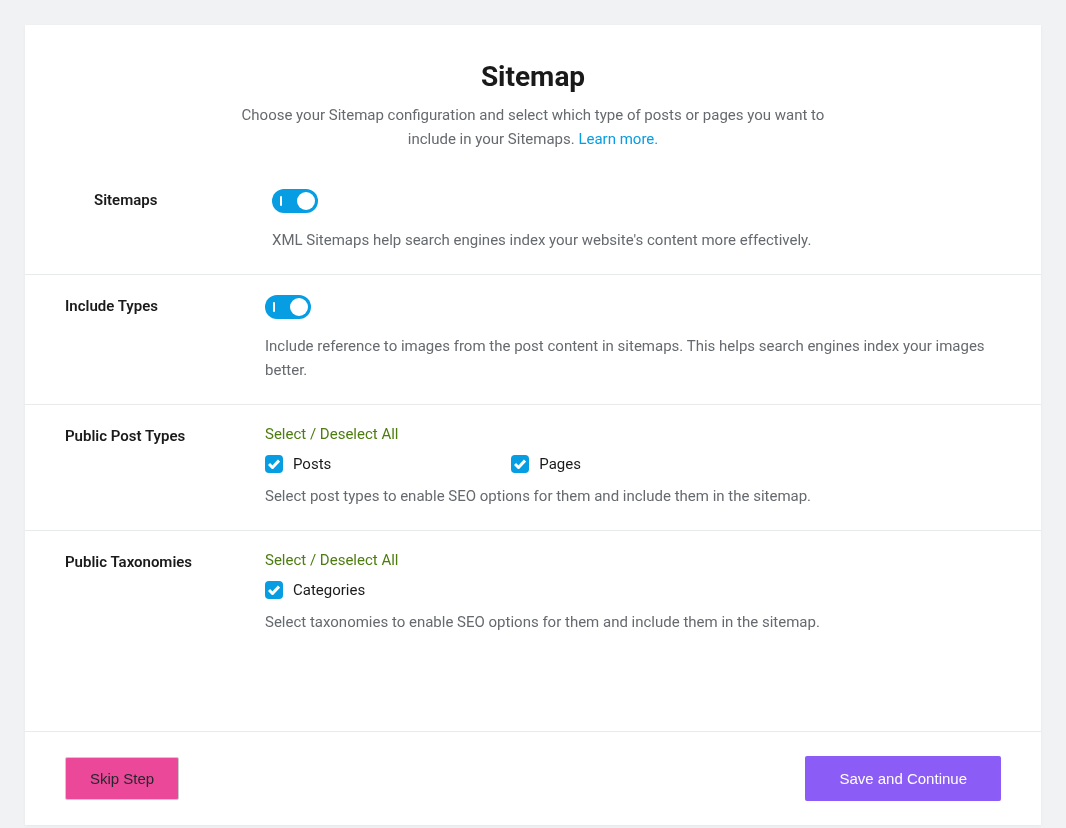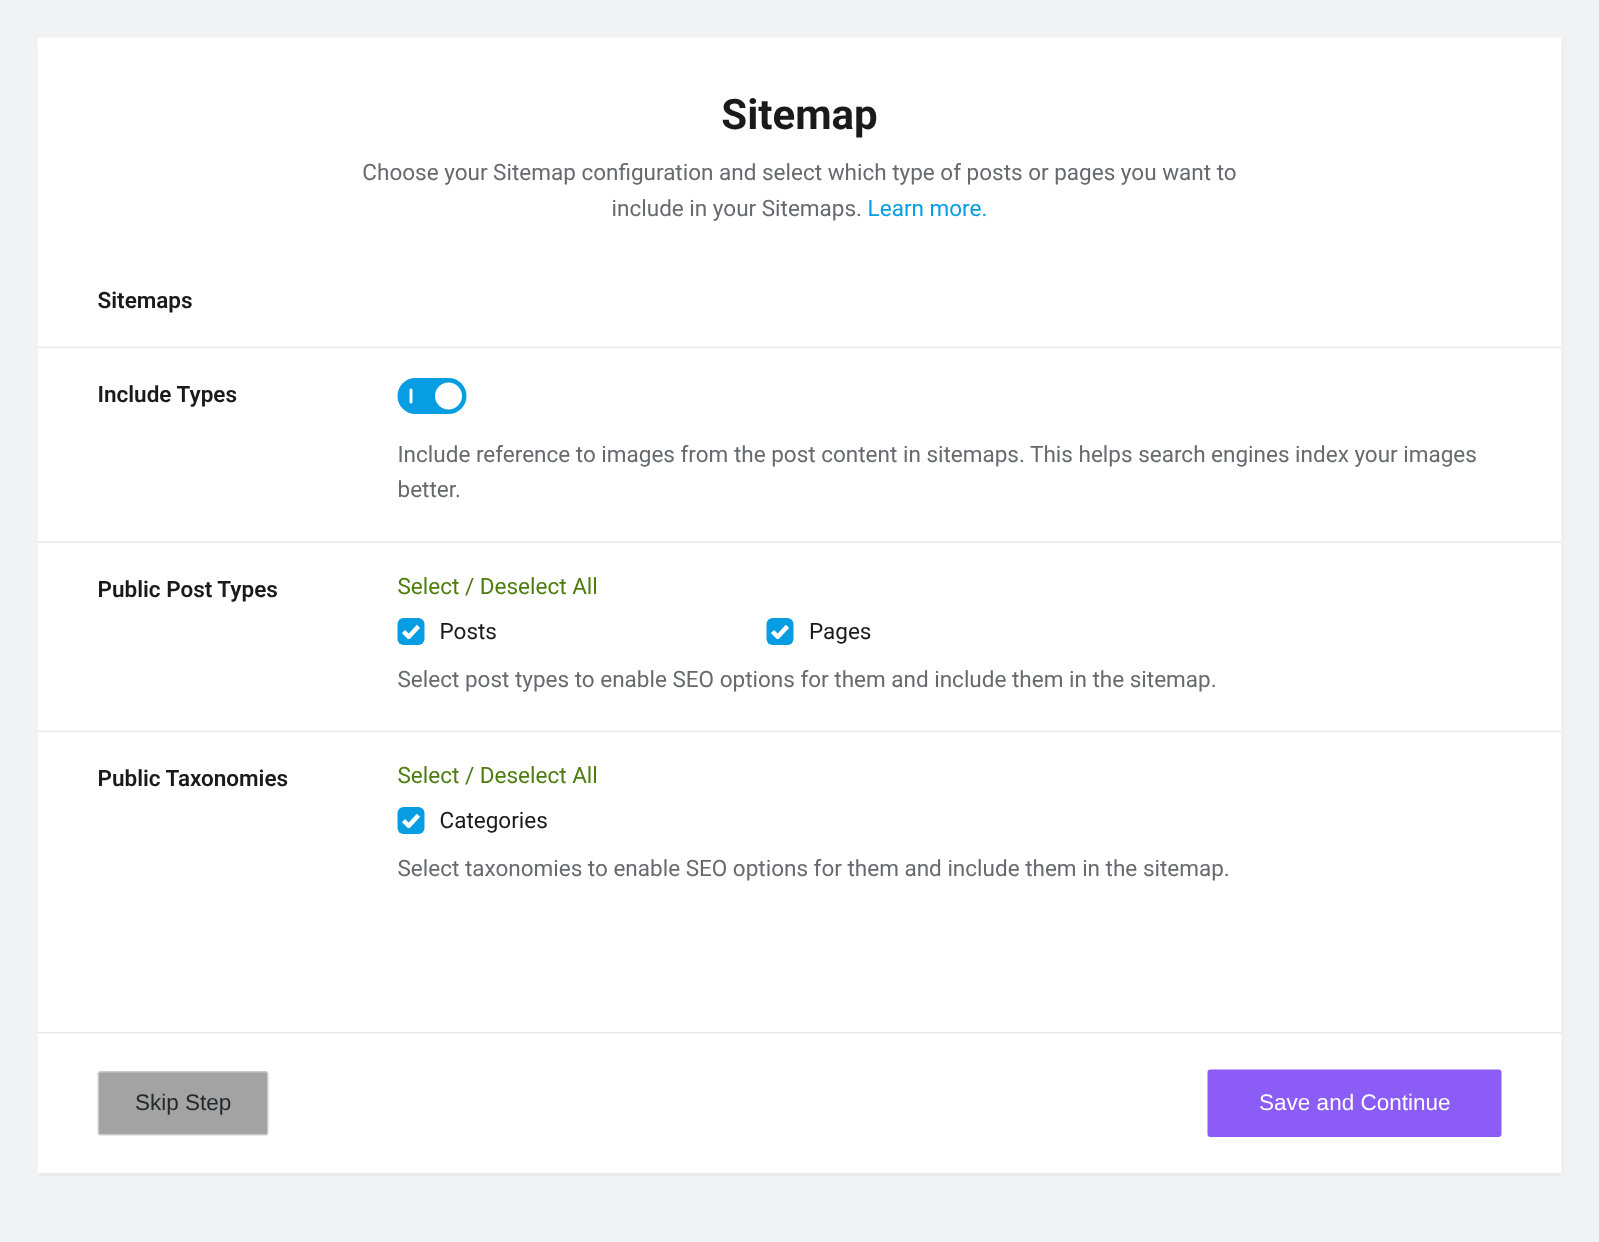--- a/index.html
+++ b/index.html
@@ -33,21 +33,21 @@
       margin: 0 auto;
       line-height: 1.6;
     }
     .link { color: #069de3; text-decoration: none; cursor: pointer; }
     .body { padding: 0 0 30px 0; }
     .row {
       display: flex;
       padding: 20px 40px 22px 40px;
       border-top: 1px solid #e9eaea;
     }
-    .row.first { border-top: none; padding-top: 10px; }
+    .row.first { border-top: none; padding-top: 10px; margin-left: 29px; }
     .label-col {
       width: 200px;
       flex-shrink: 0;
       font-weight: 600;
       color: #1a1a1a;
       font-size: 15px;
       padding-top: 2px;
     }
     .value-col { flex: 1; }
     .toggle {
@@ -89,21 +89,21 @@
     }
     .box svg { width: 12px; height: 10px; fill: none; stroke: #fff; stroke-width: 3; }
     .check-label { color: #1a1a1a; font-size: 15px; }
     .footer {
       display: flex; justify-content: space-between; align-items: center;
       padding: 24px 40px 24px 40px;
       border-top: 1px solid #e9eaea;
       margin-top: 45px;
     }
     .btn-skip {
-      border: 1px solid #c9ccce; background: #a3a3a3; color: #23282d;
+      border: 1px solid #c9ccce; background: #ec4899; color: #23282d;
       padding: 12px 24px; font-size: 15px; cursor: pointer; border-radius: 2px;
     }
     .btn-save {
       border: none; background: #8b5cf6; color: #fff;
       padding: 14px 34px; font-size: 15px; cursor: pointer; border-radius: 2px;
     }
   </style>
 </head>
 <body>
 
@@ -113,20 +113,24 @@
     <h1>Sitemap</h1>
     <p>
       <span>Choose your Sitemap configuration and select which type of posts or pages you want to include in your Sitemaps. </span><a class="link">Learn more.</a>
     </p>
   </div>
 
   <div class="body">
 
     <div class="row first">
       <div class="label-col">Sitemaps</div>
+      <div class="value-col">
+        <div class="toggle"><span class="knob"></span></div>
+        <div class="desc">XML Sitemaps help search engines index your website's content more effectively.</div>
+      </div>
     </div>
 
     <div class="row">
       <div class="label-col">Include Types</div>
       <div class="value-col">
         <div class="toggle"><span class="knob"></span></div>
         <div class="desc">Include reference to images from the post content in sitemaps. This helps search engines index your images better.</div>
       </div>
     </div>
 

